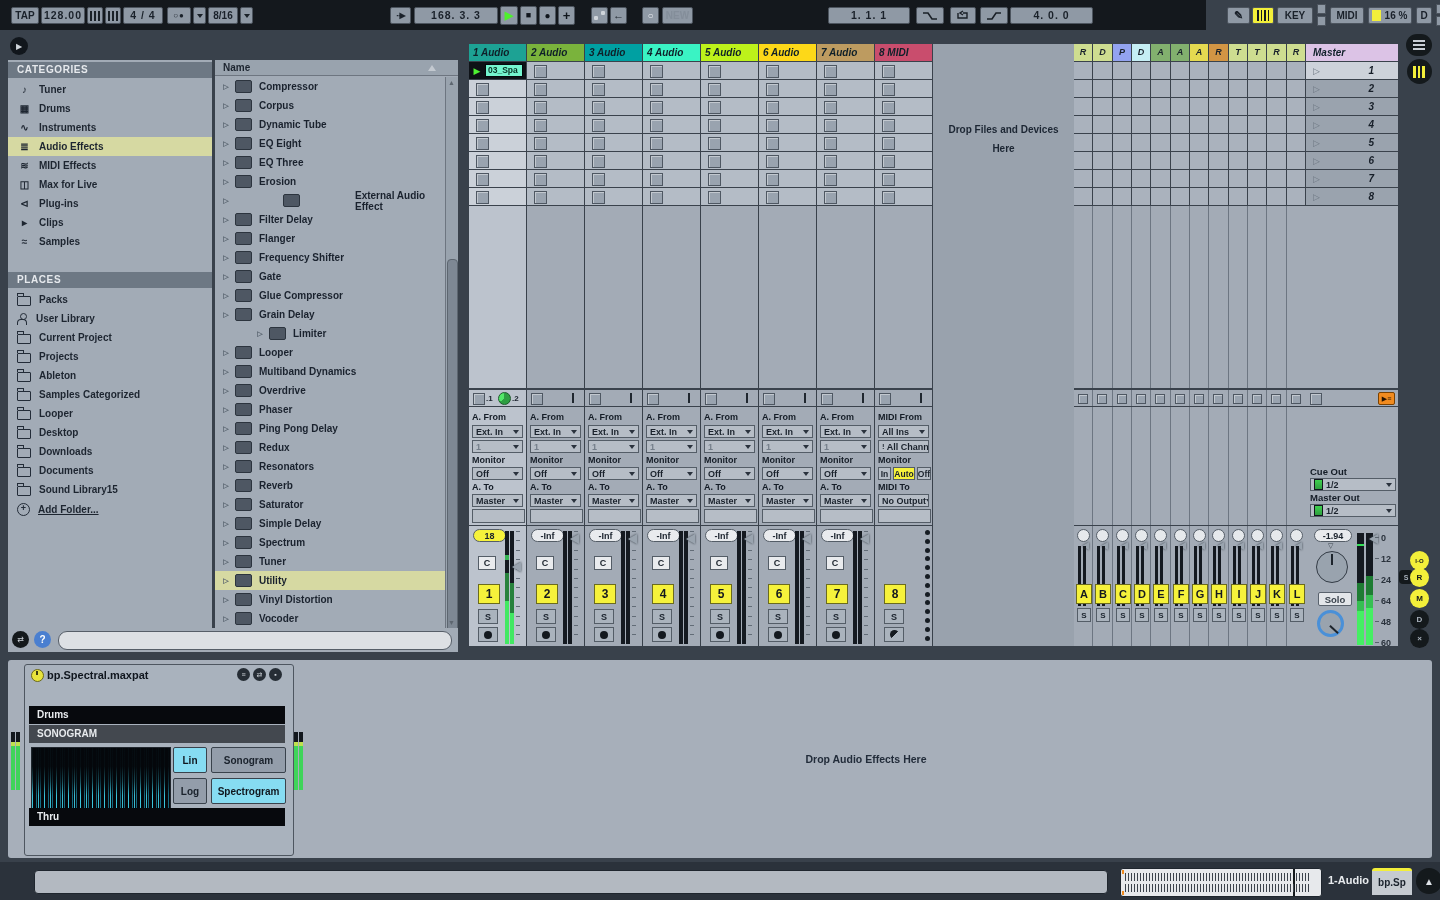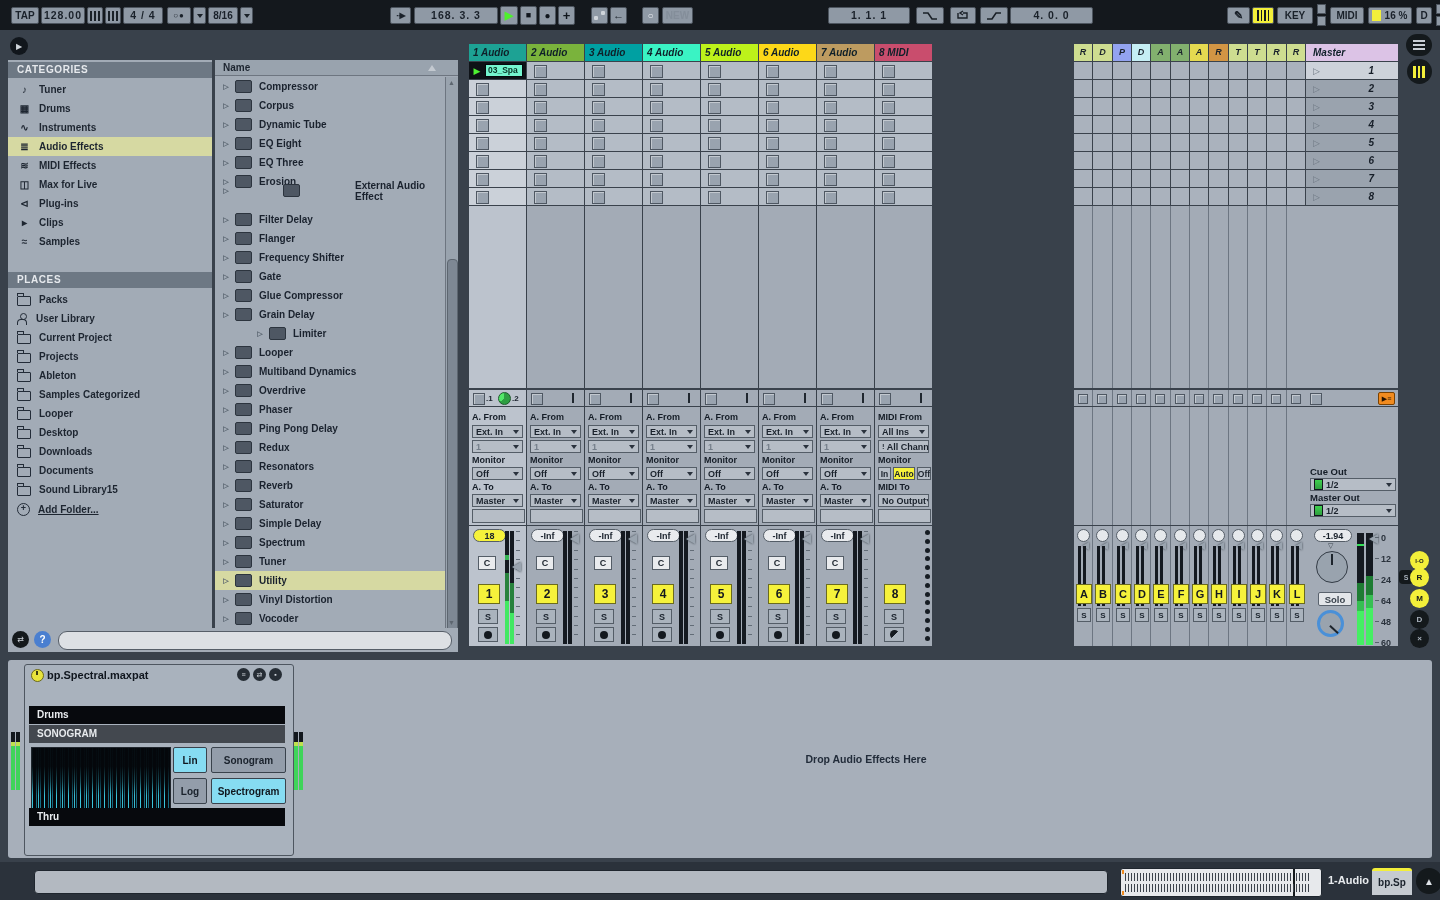--- a/index.html
+++ b/index.html
@@ -1,19 +1,19 @@
 <!DOCTYPE html>
 <html><head>
 <meta charset="utf-8">
 <style>
   html,body{margin:0;padding:0;background:#20262d}
   #app{position:relative;width:1440px;height:900px;background:#39414b;font-family:"Liberation Sans",sans-serif;overflow:hidden}
   .abs{position:absolute;box-sizing:border-box}
   
-  #transport{position:absolute;left:0;top:0;width:1440px;height:30px;background:#14181d}
+  #transport{position:absolute;left:0;top:0;width:1206px;height:30px;background:#14181d}
   .btn{position:absolute;top:7px;height:17px;background:#8f99a5;border:1px solid #4c545e;border-radius:2px;box-sizing:border-box;color:#1a212a;font-size:10px;font-weight:bold;display:flex;align-items:center;justify-content:center;line-height:1;white-space:nowrap}
   .btn.tp{top:6px;height:19px}
   .btn.val{letter-spacing:1px;font-size:10.5px}
   .caret{width:0;height:0;border-left:3.5px solid transparent;border-right:3.5px solid transparent;border-top:4px solid #1a2128}
   .ibars{width:11px;height:10px;background:repeating-linear-gradient(90deg,#1a2128 0 2px,transparent 2px 4px)}
   .autodots{width:15px;height:13px;background:radial-gradient(circle at 4px 9px,#cfd4da 2px,transparent 2.4px),radial-gradient(circle at 11px 4px,#cfd4da 2px,transparent 2.4px)}
   .kbdbars{width:12px;height:11px;background:repeating-linear-gradient(90deg,#14191f 0 1.6px,transparent 1.6px 3.6px)}
   .mind{position:absolute;width:7px;height:8px;background:#8f99a5;border:1px solid #4c545e}
   .cpuband{position:absolute;left:3px;top:2px;width:9px;height:11px;background:#f3ef3a}
   
@@ -314,21 +314,21 @@
       <div class="lrow" style="top: 93px;">
         <span class="disc">▷</span>
         <span class="devicon"></span>
         <span>EQ Three</span>
       </div>
       <div class="lrow" style="top: 112px;">
         <span class="disc">▷</span>
         <span class="devicon"></span>
         <span>Erosion</span>
       </div>
-      <div class="lrow" style="top: 121px; gap: 48px;">
+      <div class="lrow" style="top: 131px; gap: 48px;">
         <span class="disc">▷</span>
         <span class="devicon"></span>
         <span>External Audio Effect</span>
       </div>
       <div class="lrow" style="top: 150px;">
         <span class="disc">▷</span>
         <span class="devicon"></span>
         <span>Filter Delay</span>
       </div>
       <div class="lrow" style="top: 169px;">
@@ -437,20 +437,24 @@
         <span>Vocoder</span>
       </div>
     </div>
 
   <div id="bstrip">
     <div class="circ" style="left:4px;top:3px;width:17px;height:17px;background:#14191c;color:#cfd5db;font-size:8px">⇄</div>
     <div class="circ" style="left:26px;top:3px;width:17px;height:17px;background:#4a7fd0;color:#ffffff;font-size:10px;font-weight:bold">?</div>
     <div id="previewbar"></div>
   </div>
 
+  <div id="dropzone">
+    <div class="dz1">Drop Files and Devices</div>
+    <div class="dz2">Here</div>
+  </div>
 
   <div id="hamburger">
       <span></span>
     </div>
   <div id="pianobtn">
       <span></span>
     </div>
   <div class="vtoggle yel" style="left:1410px;top:551px;font-size:6px">I-O</div>
   <div class="vtoggle dk" style="left:1399px;top:570px;width:14px;height:14px;border-radius:4px;font-size:7px">S</div>
   <div class="vtoggle yel" style="left:1410px;top:568px;font-size:8px">R</div>

